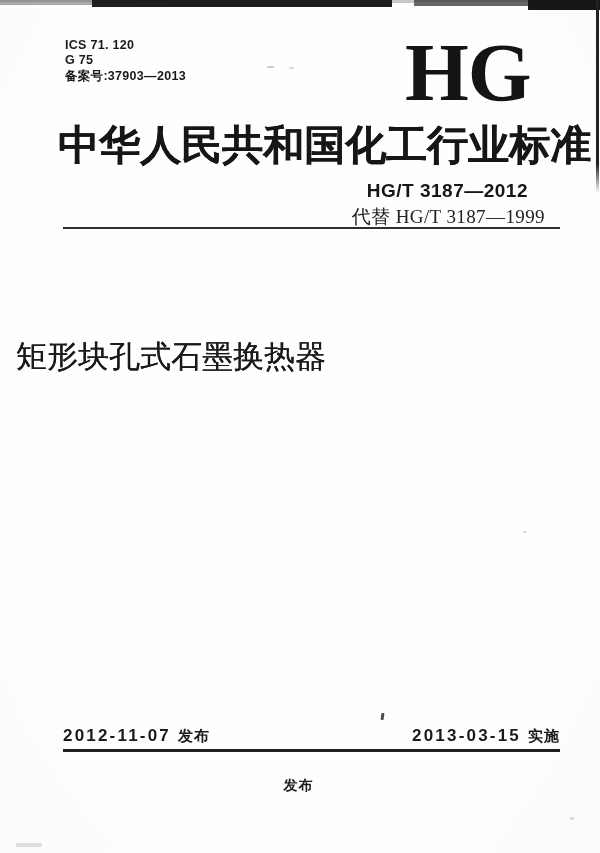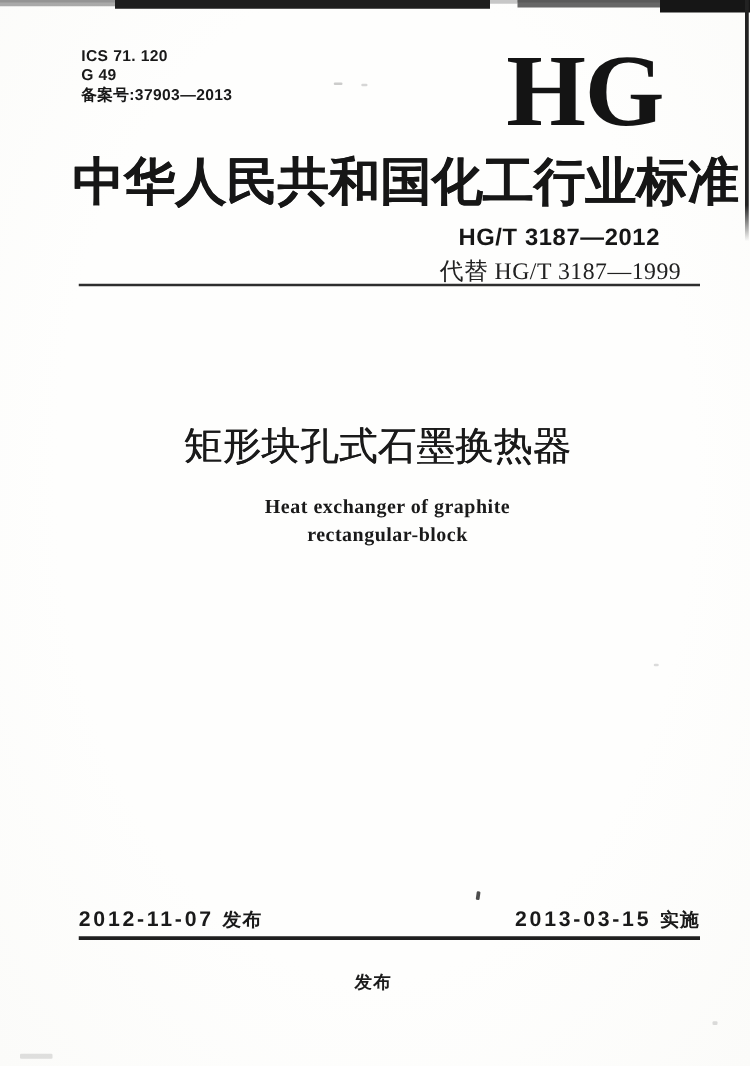--- a/index.html
+++ b/index.html
@@ -61,22 +61,22 @@
     position:absolute;right:55px;top:204px;
     font-size:19px;letter-spacing:.4px;color:#222;
   }
   .rule-top{
     position:absolute;left:63px;top:227px;width:497px;height:2px;
     background:#2e2e2e;
   }
   
   .title-zh{
     position:absolute;left:0;top:338px;width:600px;
-    padding-left:4px;box-sizing:border-box;
-    text-align:center;font-size:31px;line-height:38px;
+    padding-left:16px;box-sizing:border-box;
+    text-align:left;font-size:31px;line-height:38px;
     font-weight:500;letter-spacing:0;white-space:nowrap;color:#1a1a1a;
     text-shadow:.35px 0 0 currentColor;
   }
   .title-en{
     position:absolute;left:0;top:394px;width:600px;
     padding-left:20px;box-sizing:border-box;
     text-align:center;font-size:16px;line-height:23px;
     font-weight:bold;letter-spacing:.4px;color:#1a1a1a;
   }
   
@@ -126,37 +126,33 @@
   <div class="right-edge"></div>
   <div class="speck speck1"></div>
   <div class="speck speck2"></div>
   <div class="speck speck3"></div>
   <div class="speck speck4"></div>
   <div class="speck speck5"></div>
   <div class="speck speck6"></div>
 
   <div class="meta">
     <div>ICS 71. 120</div>
-    <div>G 49</div>
+    <div>G 75</div>
     <div class="record">备案号:37903—2013</div>
   </div>
 
   <div class="hg-logo">HG</div>
 
   <div class="std-type">中华人民共和国化工行业标准</div>
 
   <div class="std-number">HG/T 3187—2012</div>
   <div class="replaces">代替 HG/T 3187—1999</div>
   <div class="rule-top"></div>
 
   <div class="title-zh">矩形块孔式石墨换热器</div>
-  <div class="title-en">
-    <div>Heat exchanger of graphite</div>
-    <div>rectangular-block</div>
-  </div>
 
   <div class="dates-row">
     <div class="date-group">
       <span class="date-value">2012-11-07</span>
       <span class="date-label">发布</span>
     </div>
     <div class="date-group">
       <span class="date-value">2013-03-15</span>
       <span class="date-label">实施</span>
     </div>

